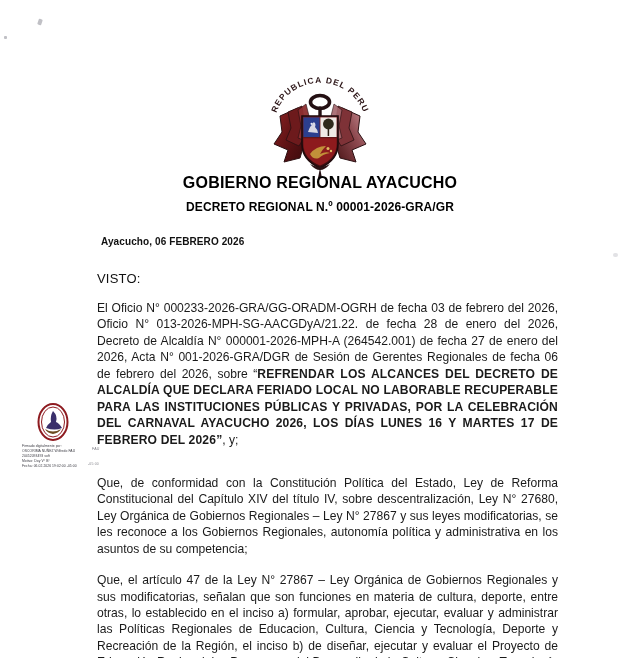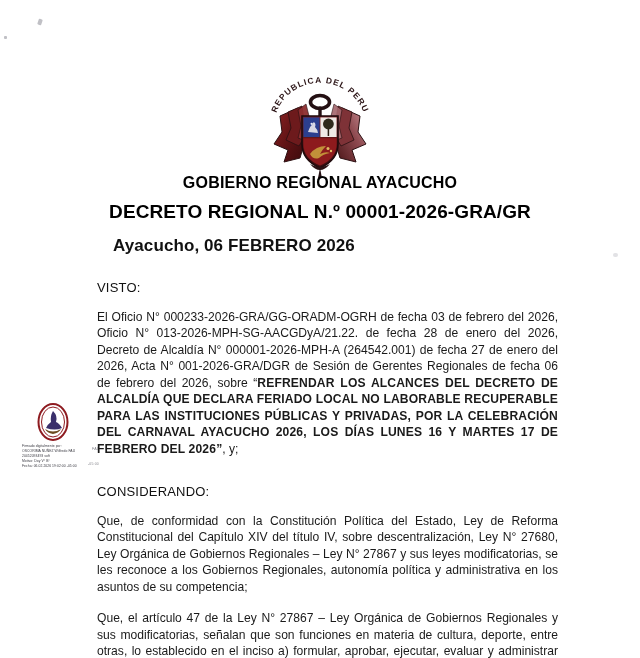--- a/index.html
+++ b/index.html
@@ -61,41 +61,41 @@
   }
   .doc-title {
     font-size: 16px;
     font-weight: bold;
     letter-spacing: .2px;
     line-height: 1.15;
     margin: 0;
     color: #000;
   }
   .doc-subtitle {
-    font-size: 19px;
+    font-size: 12px;
     font-weight: bold;
     letter-spacing: .1px;
     line-height: 1.15;
     margin: 9px 0 0 0;
     color: #000;
   }
 
   
   .body-col {
     position: absolute;
     left: 97px;
     top: 236px;
     width: 461px;
   }
 
   .place-date {
-    font-size: 17px;
+    font-size: 10px;
     font-weight: bold;
     letter-spacing: .1px;
-    margin: 0 0 24px 16px;
+    margin: 0 0 24px 4px;
   }
 
   .section-head {
     font-size: 13px;
     font-weight: normal;
     letter-spacing: .2px;
     margin: 0 0 14px 0;
   }
 
   p.para {
@@ -255,19 +255,18 @@
   <div class="body-col">
 
     <p class="place-date">Ayacucho, 06 FEBRERO 2026</p>
 
     <p class="section-head">VISTO:</p>
 
     <p class="para"><span>El Oficio N° 000233-2026-GRA/GG-ORADM-OGRH de fecha 03 de febrero del 2026, Oficio N° 013-2026-MPH-SG-AACGDyA/21.22. de fecha 28 de enero del 2026, Decreto de Alcaldía N° 000001-2026-MPH-A (264542.001) de fecha 27 de enero del 2026, Acta N° 001-2026-GRA/DGR de Sesión de Gerentes Regionales de fecha 06 de febrero del 2026, sobre </span><span>“</span><span class="q-bold">REFRENDAR LOS ALCANCES DEL DECRETO DE ALCALDÍA QUE DECLARA FERIADO LOCAL NO LABORABLE RECUPERABLE PARA LAS INSTITUCIONES PÚBLICAS Y PRIVADAS, POR LA CELEBRACIÓN DEL CARNAVAL AYACUCHO 2026, LOS DÍAS LUNES 16 Y MARTES 17 DE FEBRERO DEL 2026</span><span class="q-bold">”</span><span>, y;</span></p>
 
     <div class="gap-lg"></div>
 
-    <p class="section-head">CONSIDERANDO:</p>
 
     <p class="para">Que, de conformidad con la Constitución Política del Estado, Ley de Reforma Constitucional del Capítulo XIV del título IV, sobre descentralización, Ley N° 27680, Ley Orgánica de Gobiernos Regionales – Ley N° 27867 y sus leyes modificatorias, se les reconoce a los Gobiernos Regionales, autonomía política y administrativa en los asuntos de su competencia;</p>
     <p class="para">Que, el artículo 47 de la Ley N° 27867 – Ley Orgánica de Gobiernos Regionales y sus modificatorias, señalan que son funciones en materia de cultura, deporte, entre otras, lo establecido en el inciso a) formular, aprobar, ejecutar, evaluar y administrar las Políticas Regionales de Educacion, Cultura, Ciencia y Tecnología, Deporte y Recreación de la Región, el inciso b) de diseñar, ejecutar y evaluar el Proyecto de Educación Regional, los Programas del Desarrollo de la Cultura, Ciencia y Tecnología y el Programa del Desarrollo del Deporte y Recreación de la Región, en coordinación con la Política Educativa Regional y el inciso k) Promover y difundir las manifestaciones culturales y potenciar las instituciones deportivas y culturales de la Región;</p>
   </div>
 
 </div>
 
 </body></html>

